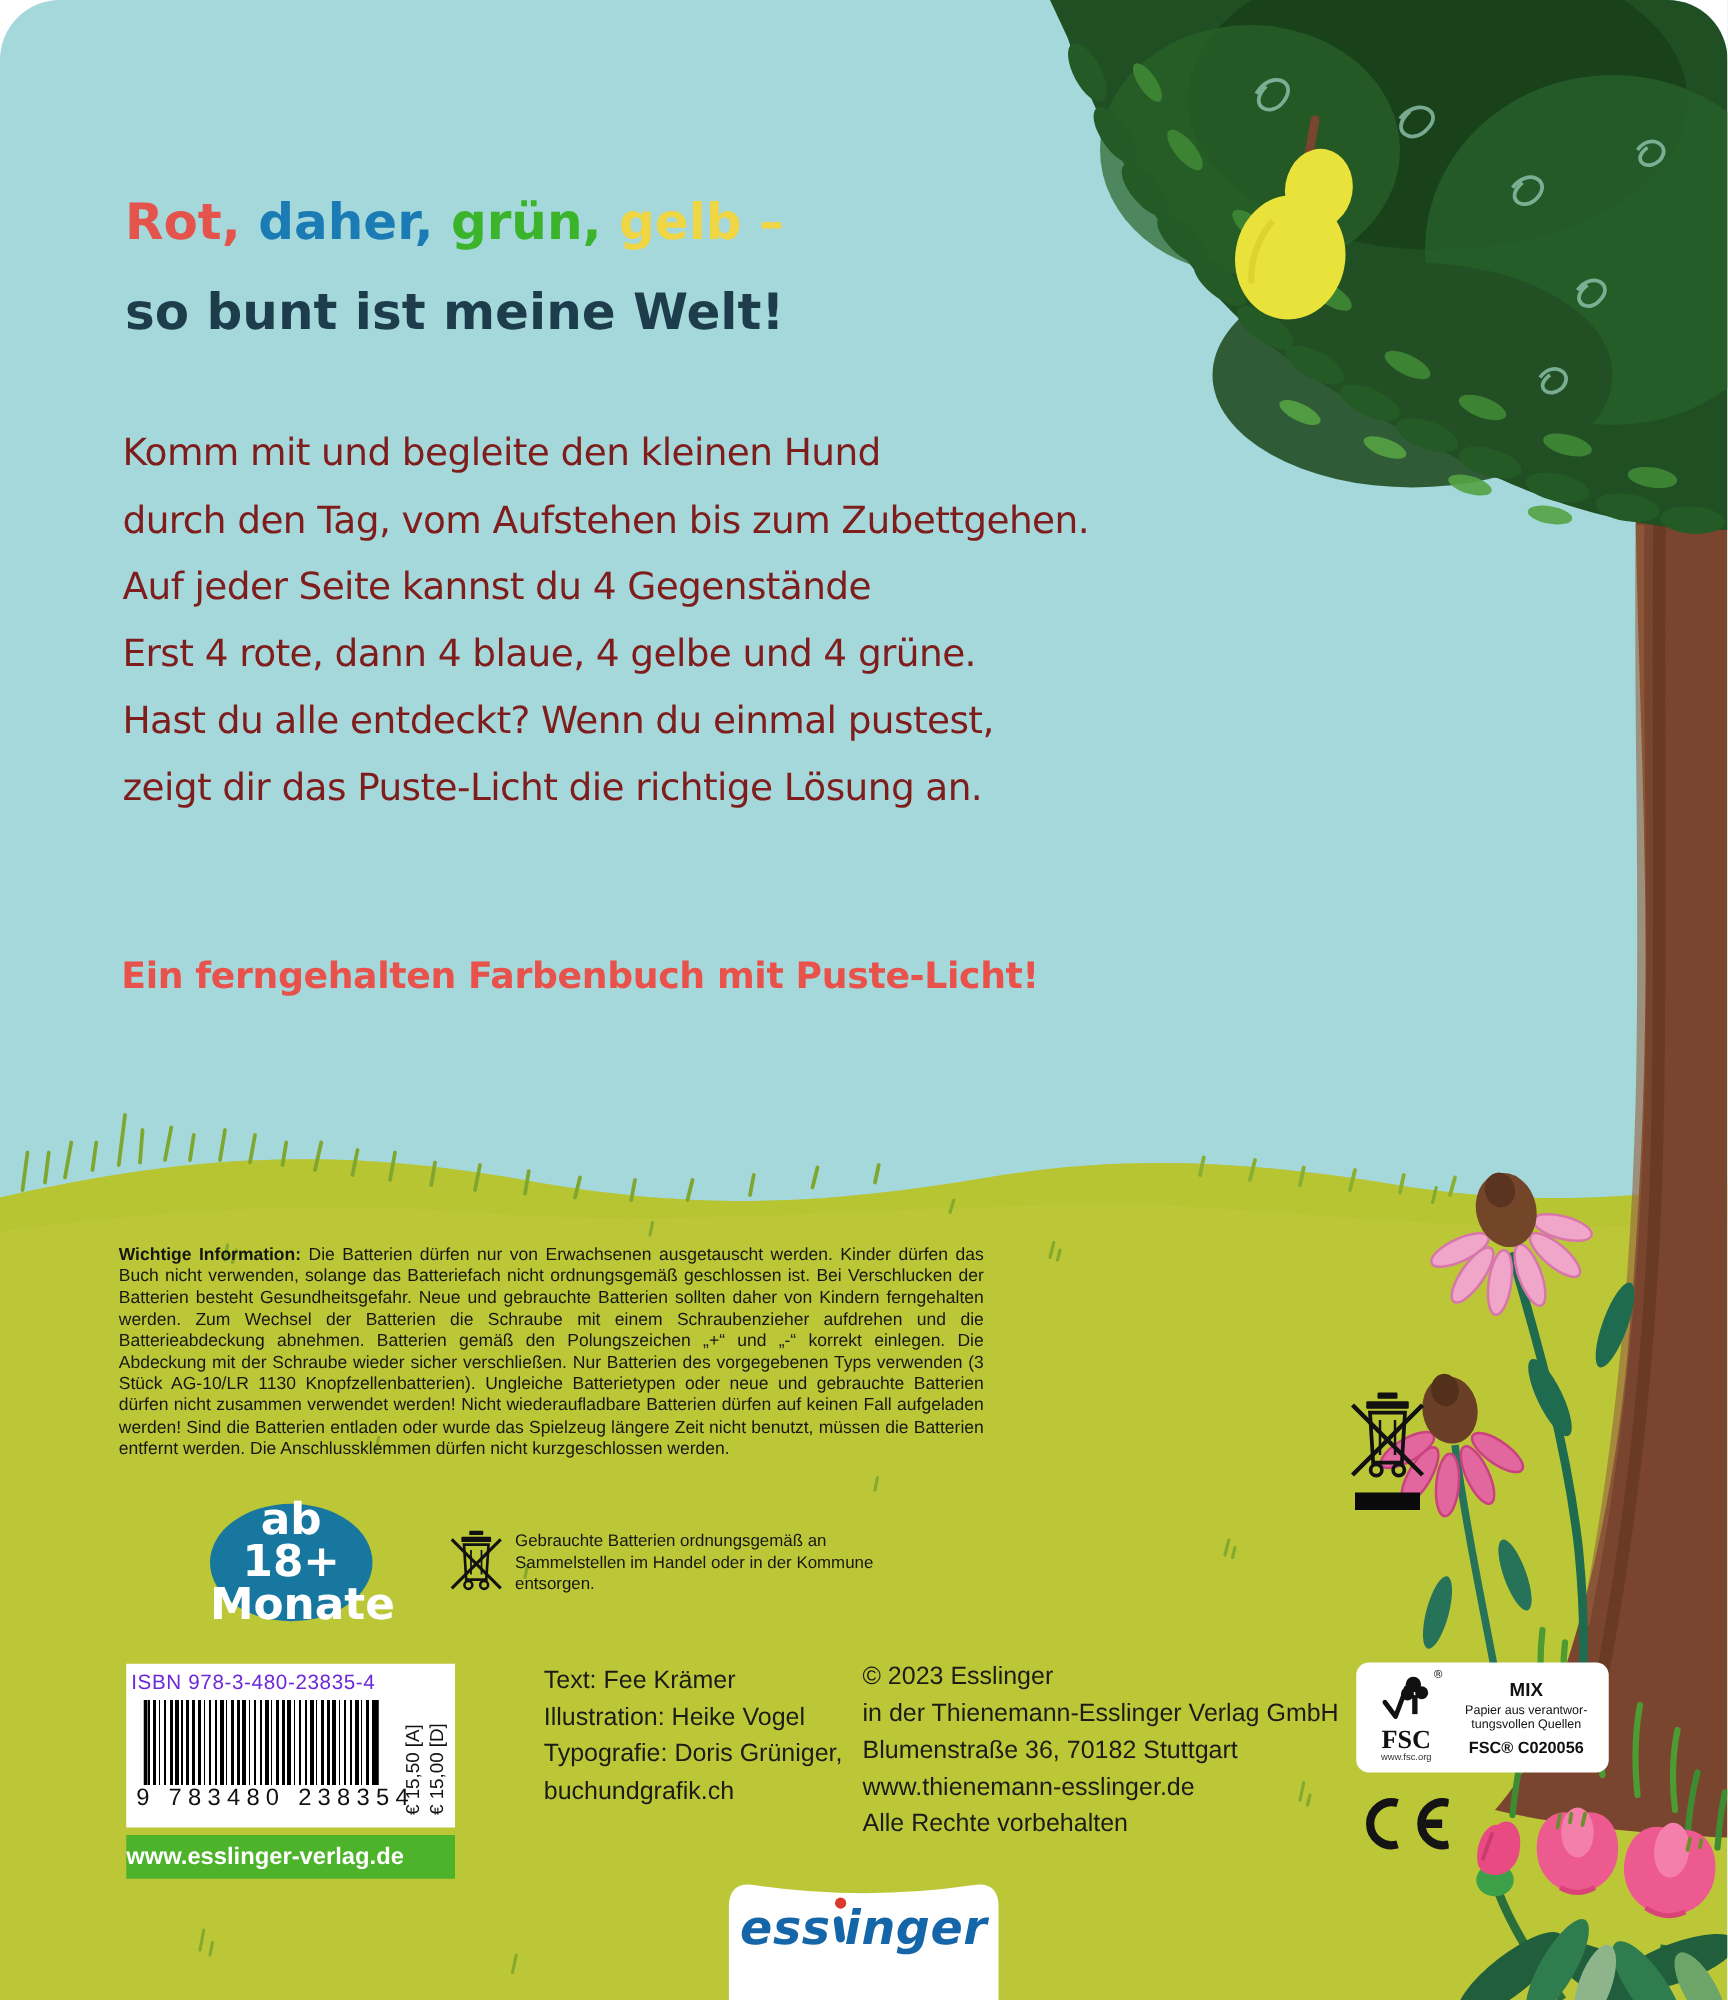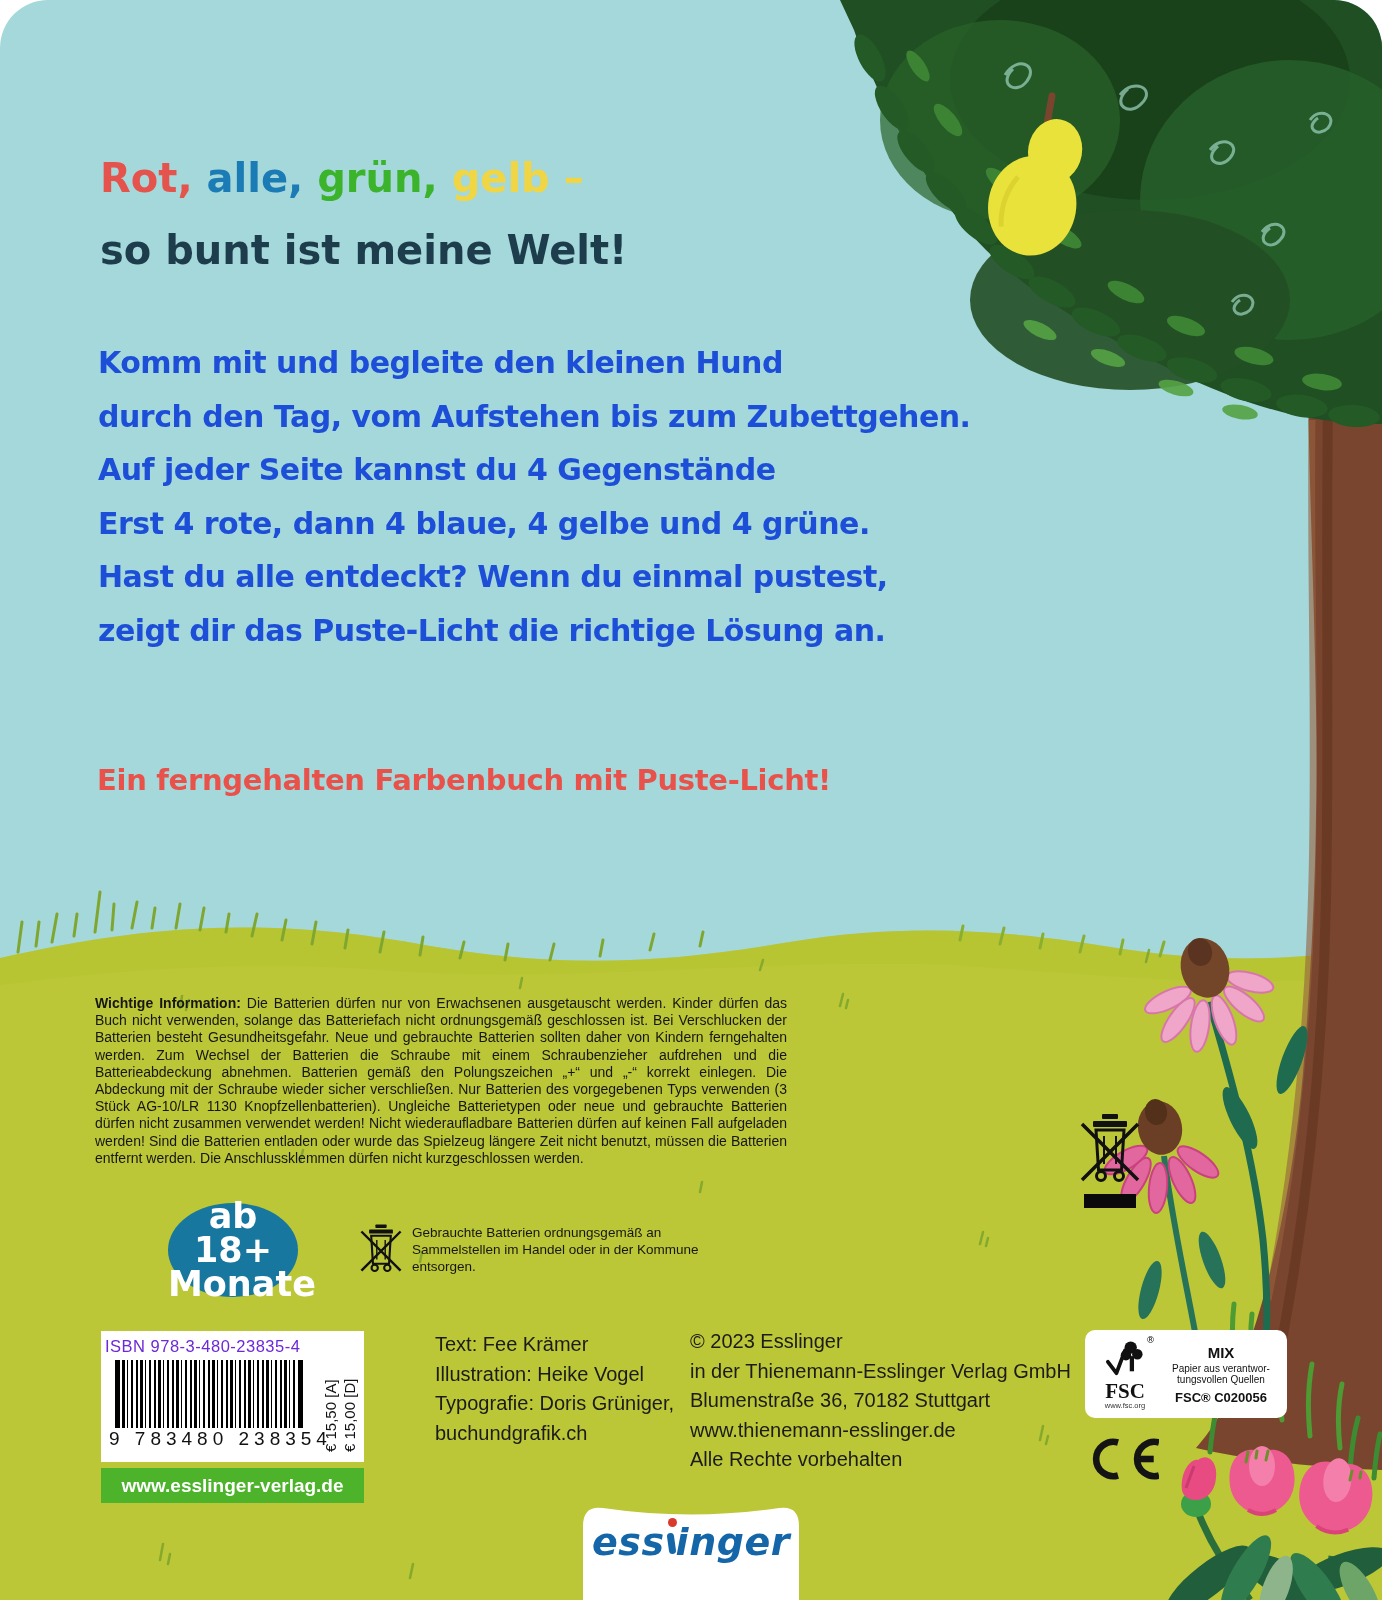--- a/index.html
+++ b/index.html
@@ -8,21 +8,21 @@
   .cover{position:absolute;inset:0;border-radius:48px 48px 0 0;overflow:hidden;}
   .bg{position:absolute;left:0;top:0;width:1382px;height:1600px;}
   .abs{position:absolute;}
 
   
   .headline{left:100px;top:142px;font-weight:bold;font-size:40px;line-height:72px;white-space:nowrap;letter-spacing:0;}
   .hl2{color:#1d3c4c;}
   .c-rot{color:#e4544c;} .c-blau{color:#1b7cb5;} .c-gruen{color:#3bb42c;} .c-gelb{color:#f0d544;}
 
   
-  .blurb{left:98px;top:336px;font-weight:bold;font-size:30px;line-height:53.5px;color:#1d4ed8;
+  .blurb{left:98px;top:336px;font-weight:normal;font-size:30px;line-height:53.5px;color:#7f1d1d;
          white-space:nowrap;letter-spacing:-0.5px;}
   .highlight{left:97px;top:763px;font-weight:bold;font-size:29px;color:#e8524b;white-space:nowrap;letter-spacing:-0.3px;}
 
   
   .warning{left:95px;top:995px;width:692px;font-family:"Liberation Sans",sans-serif;
            font-size:14px;line-height:17.2px;color:#161613;text-align:justify;}
   .warning b{font-weight:bold;}
 
   
   .age-badge{left:168px;top:1203px;width:130px;height:94px;background:#17779e;border-radius:50%;
@@ -44,21 +44,21 @@
   .barcode{position:absolute;left:10px;top:0;width:182px;height:68px;
            background:repeating-linear-gradient(90deg,#000 0 2px,#fff 2px 4px,#000 4px 7px,#fff 7px 9px,#000 9px 10px,#fff 10px 13px,#000 13px 15px,#fff 15px 18px);
            border-left:3px solid #000;border-right:3px solid #000;}
   .isbn-digits{position:absolute;left:4px;top:68px;width:200px;text-align:center;
                font-family:"Liberation Sans",sans-serif;font-size:19px;color:#111;letter-spacing:5px;white-space:nowrap;}
   .prices{position:absolute;right:2px;top:0;height:92px;display:flex;flex-direction:row;gap:2px;}
   .prices span{writing-mode:vertical-rl;transform:rotate(180deg);font-family:"Liberation Sans",sans-serif;
                font-size:15px;color:#111;white-space:nowrap;}
   .web-bar{left:101px;top:1468px;width:263px;height:35px;background:#4cb32b;color:#fff;
            font-family:"Liberation Sans",sans-serif;font-weight:bold;font-size:19px;
-           display:flex;align-items:center;justify-content:center;}
+           display:flex;align-items:center;justify-content:flex-start;}
 
   
   .credits{left:435px;top:1330px;font-family:"Liberation Sans",sans-serif;font-size:20px;line-height:29.5px;color:#1b1b18;}
   .copyright{left:690px;top:1327px;font-family:"Liberation Sans",sans-serif;font-size:20px;line-height:29.5px;color:#1b1b18;}
 
   
   .fsc{left:1085px;top:1330px;width:202px;height:88px;background:#fff;border-radius:10px;
        display:flex;align-items:center;box-sizing:border-box;padding:6px 6px 6px 8px;gap:4px;}
   .fsc-left{width:64px;text-align:center;position:relative;}
   .fsc-brand{font-family:"Liberation Serif",serif;font-weight:bold;font-size:21px;color:#111;line-height:20px;}
@@ -206,21 +206,21 @@
         <path d="M-36,-10 C-40,-40 -20,-56 0,-47 C20,-56 40,-40 36,-10 C32,10 16,20 0,20 C-16,20 -32,10 -36,-10 Z" fill="#ec5a90"></path>
         <ellipse cx="0" cy="-32" rx="14" ry="22" fill="#f47fab"></ellipse>
         <path d="M-16,16 q16,9 32,0" stroke="#d94378" stroke-width="4" fill="none"></path>
       </g>
       <path d="M1246,1462 l2,-10 M1256,1458 l1,-7 M1266,1460 l2,-9 M1350,1480 l2,-9 M1360,1478 l1,-6" stroke="#6b8f2b" stroke-width="3" stroke-linecap="round" fill="none"></path>
     </g>
   </svg>
 
   <div class="abs headline">
     <div>
-      <span class="c-rot">Rot, </span><span class="c-blau">alle, </span><span class="c-gruen">grün, </span><span class="c-gelb">gelb –</span>
+      <span class="c-rot">Rot, </span><span class="c-blau">daher, </span><span class="c-gruen">grün, </span><span class="c-gelb">gelb –</span>
     </div>
     <div class="hl2">so bunt ist meine Welt!</div>
   </div>
 
   <div class="abs blurb">
     <div>Komm mit und begleite den kleinen Hund</div>
     <div>durch den Tag, vom Aufstehen bis zum Zubettgehen.</div>
     <div>Auf jeder Seite kannst du 4 Gegenstände</div>
     <div>Erst 4 rote, dann 4 blaue, 4 gelbe und 4 grüne.</div>
     <div>Hast du alle entdeckt? Wenn du einmal pustest,</div>

